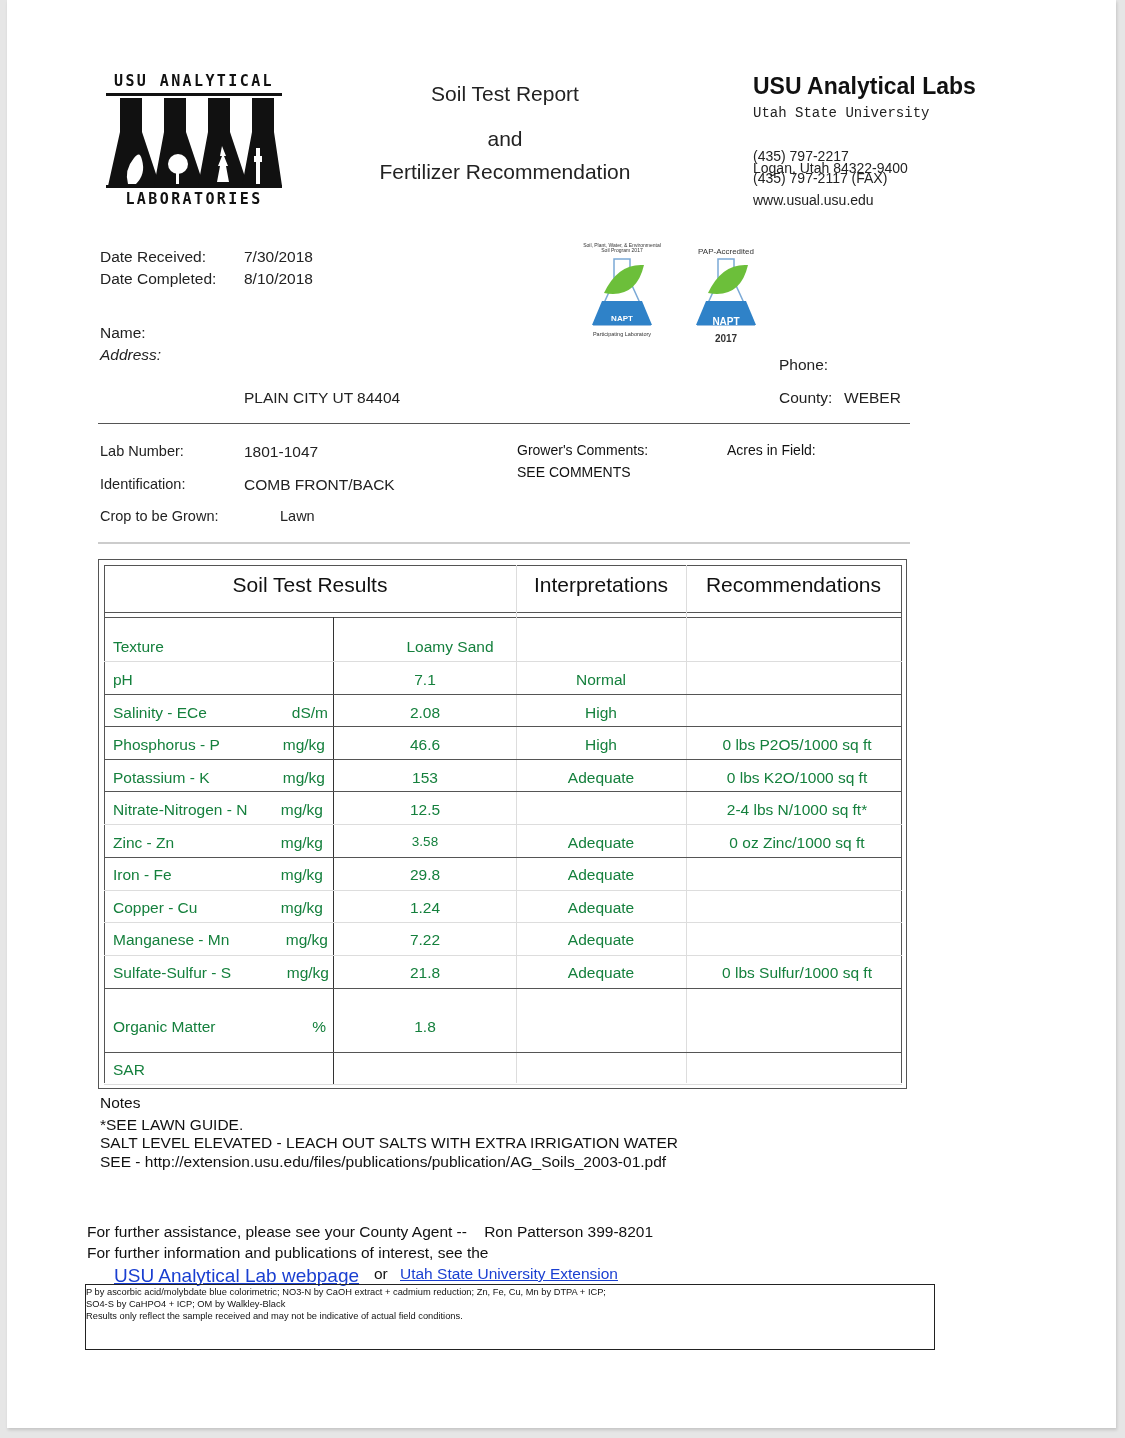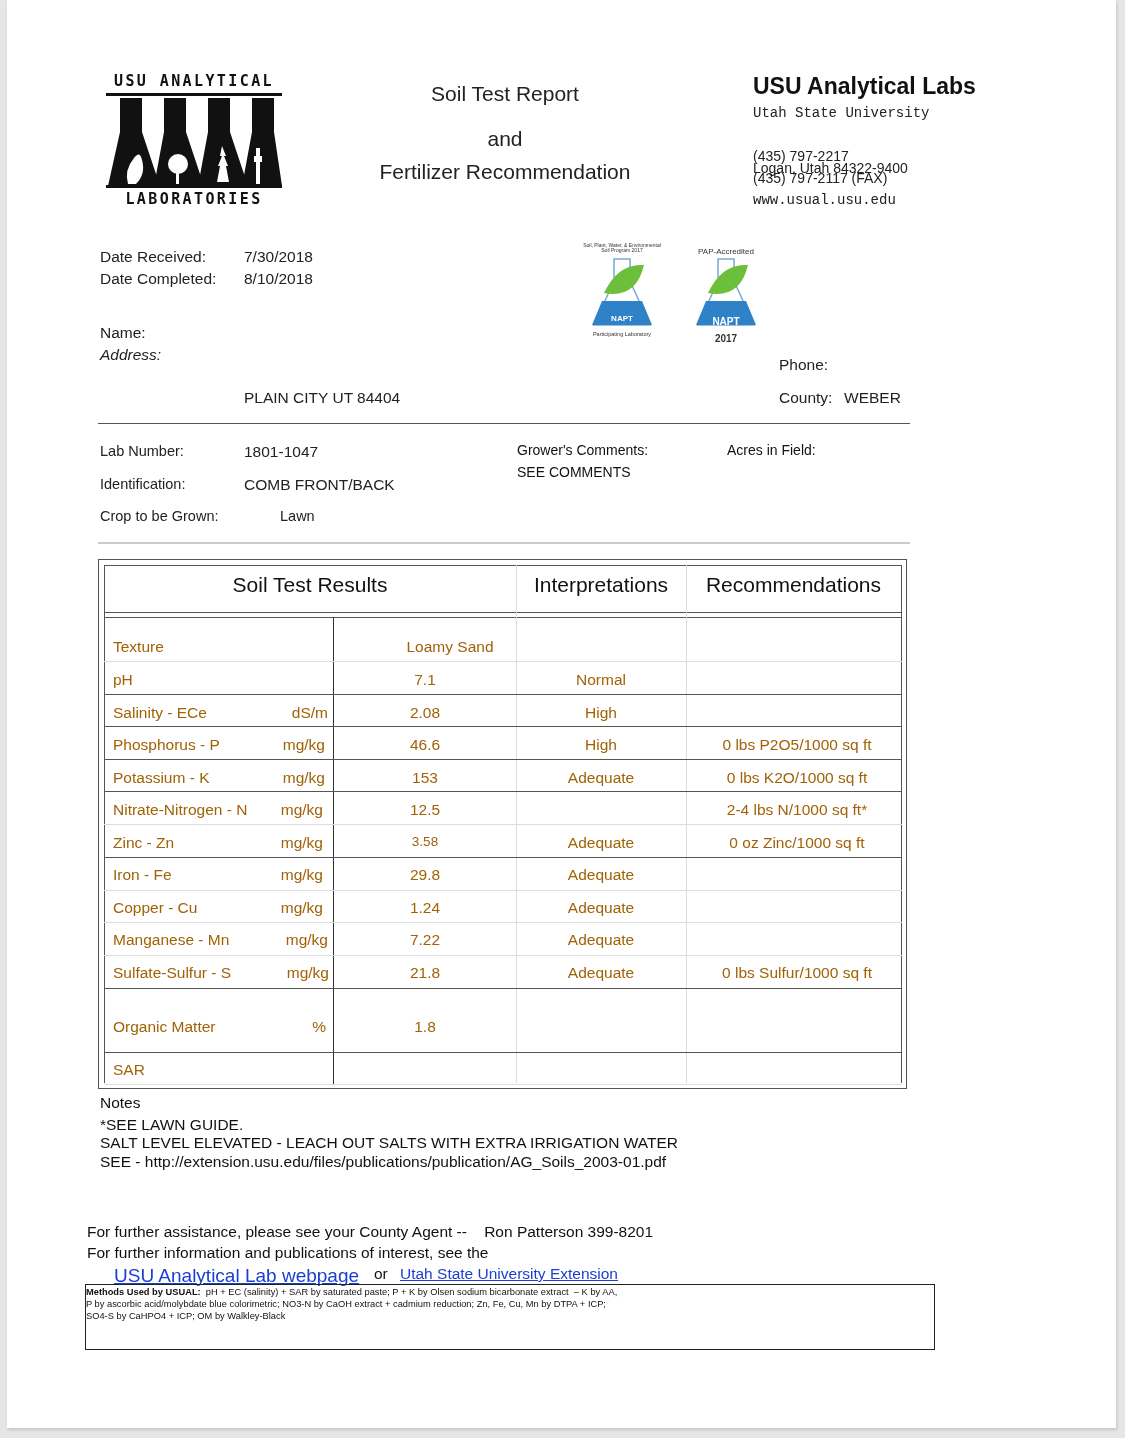--- a/index.html
+++ b/index.html
@@ -30,21 +30,21 @@
   .badge { position:absolute; }
   .lbl { font-size:15.5px; color:#222; }
   .sm { font-size:14.5px; color:#222; }
   .hr { position:absolute; height:1px; background:#555; }
   .hr.light { background:#ccc; height:2px; }
 
   
   .tbl-outer { position:absolute; left:98px; top:559px; width:809px; height:530px; border:1px solid #555; box-sizing:border-box; }
   .vline { position:absolute; width:1px; }
   .hline { position:absolute; height:1px; left:104px; width:798px; }
-  .cell { position:absolute; font-size:15.5px; color:#a16207; white-space:nowrap; }
+  .cell { position:absolute; font-size:15.5px; color:#15803d; white-space:nowrap; }
   .hdr { position:absolute; font-size:21px; color:#111; white-space:nowrap; }
 
   .notes { position:absolute; left:100px; font-size:15.5px; color:#111; }
   .link { color:#1a3fd1; text-decoration:underline; }
   .methods-box { position:absolute; left:85px; top:1284px; width:850px; height:66px; border:1px solid #222; box-sizing:border-box; font-size:9.3px; line-height:12px; color:#111; padding:1px 0 0 0; }
   .methods-box div { white-space:nowrap; }
 </style>
 </head>
 <body>
 
@@ -77,21 +77,21 @@
   <div style="top:0;">Soil Test Report</div>
   <div style="top:45px;">and</div>
   <div style="top:78px;">Fertilizer Recommendation</div>
 </div>
 
 <div class="lab-name">USU Analytical Labs</div>
 <div class="lab-line" style="top:105px;font-family:Liberation Mono, monospace;">Utah State University</div>
 <div class="lab-line" style="top:140px;margin-top:20px;">Logan, Utah 84322-9400</div>
 <div class="lab-line" style="top:148px;">(435) 797-2217</div>
 <div class="lab-line" style="top:170px;">(435) 797-2117 (FAX)</div>
-<div class="lab-line" style="top:192px;font-family:Liberation Mono, monospace;">www.usual.usu.edu</div>
+<div class="lab-line" style="top:192px;">www.usual.usu.edu</div>
 
 <div class="badge" style="left:580px; top:243px; width:84px; height:104px;">
   <div style="position:absolute; left:0; top:0; width:84px; text-align:center; font-size:5px; line-height:5px; color:#333;">Soil, Plant, Water, &amp; Environmental Soil Program 2017</div>
   <svg width="84" height="80" viewBox="0 0 84 80" style="position:absolute; left:0; top:14px;">
     <path d="M34 2 h16 v22 l20 44 h-56 l20 -44 z" fill="none" stroke="#7ba9d6" stroke-width="1.5"></path>
     <path d="M22 44 h40 l10 24 h-60 z" fill="#2f82c8"></path>
     <path d="M24 36 q14 -30 40 -28 q-8 34 -40 28z" fill="#6cbf3a"></path>
   </svg>
   <div style="position:absolute; left:0; top:71px; width:84px; text-align:center; font-size:8px; font-weight:bold; color:#fff;">NAPT</div>
   <div style="position:absolute; left:10px; top:88px; width:64px; text-align:center; font-size:5.5px; line-height:6px; color:#333; white-space:normal;">Participating Laboratory</div>
@@ -253,16 +253,16 @@
 <div class="notes" style="top:1134px;">SALT LEVEL ELEVATED - LEACH OUT SALTS WITH EXTRA IRRIGATION WATER</div>
 <div class="notes" style="top:1153px;">SEE - http://extension.usu.edu/files/publications/publication/AG_Soils_2003-01.pdf</div>
 
 <div class="abs" style="left:87px; top:1223px; font-size:15.5px; white-space:pre;">For further assistance, please see your County Agent --    Ron Patterson 399-8201</div>
 <div class="abs" style="left:87px; top:1244px; font-size:15.5px;">For further information and publications of interest, see the</div>
 <a class="abs link" style="left:114px; top:1265px; font-size:19px;" href="#">USU Analytical Lab webpage</a>
 <div class="abs" style="left:374px; top:1265px; font-size:15.5px;">or</div>
 <a class="abs link" style="left:400px; top:1265px; font-size:15.5px;" href="#">Utah State University Extension</a>
 
 <div class="methods-box">
-  <div><b>Methods Used by USUAL:</b><span style="white-space:pre;">  pH + EC (salinity) + SAR by saturated paste; P + K by Olsen sodium bicarbonate extract  – K by AA,</span></div>
   <div>P by ascorbic acid/molybdate blue colorimetric; NO3-N by CaOH extract + cadmium reduction; Zn, Fe, Cu, Mn by DTPA + ICP;</div>
   <div>SO4-S by CaHPO4 + ICP; OM by Walkley-Black</div>
+  <div>Results only reflect the sample received and may not be indicative of actual field conditions.</div>
 </div>
 
 </body></html>

